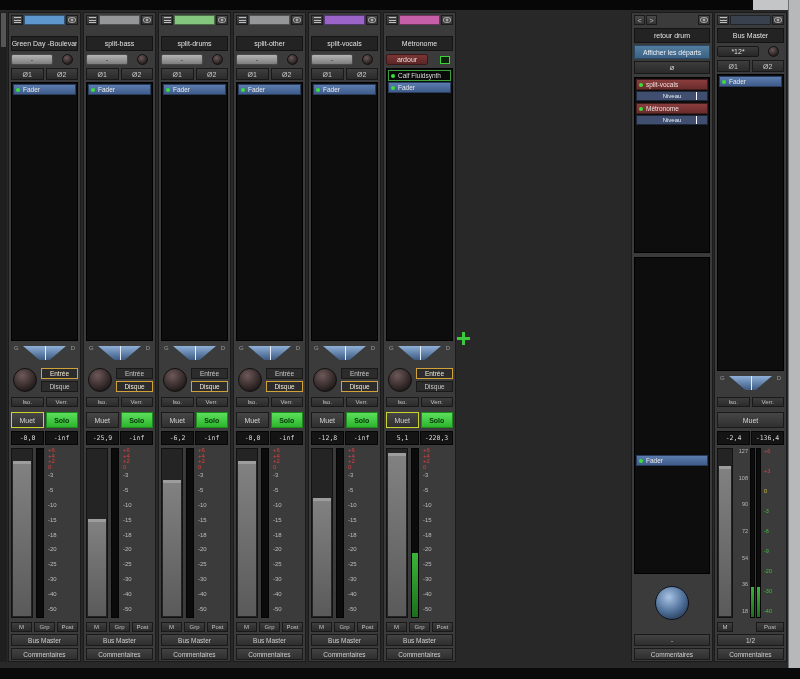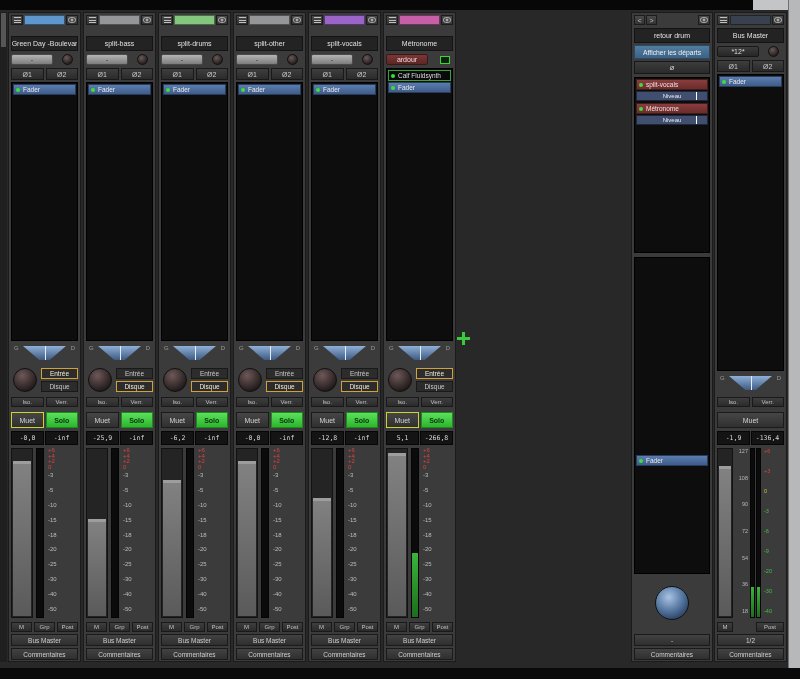--- a/index.html
+++ b/index.html
@@ -637,21 +637,21 @@
     <div class="isorow">
       <span class="tinybtn">Iso.</span>
       <span class="tinybtn">Verr.</span>
     </div>
     <div class="msrow">
       <span class="mutebtn outlined">Muet</span>
       <span class="solobtn">Solo</span>
     </div>
     <div class="gainrow">
       <span class="gdisp">5,1</span>
-      <span class="gdisp">-266,8</span>
+      <span class="gdisp">-220,3</span>
     </div>
     <div class="meterarea">
       <span class="ftrack">
           <span class="ffill" style="height: 97%;"></span>
         </span>
       <span class="mtrack">
           <span class="mfill" style="height: 38%;"></span>
         </span>
       <span class="mscale">
           <span class="sred">
@@ -767,21 +767,21 @@
     <span class="panr">D</span>
   </div>
   <div class="isorow">
     <span class="tinybtn">Iso.</span>
     <span class="tinybtn">Verr.</span>
   </div>
   <div class="msrow">
     <span class="mutebtn">Muet</span>
   </div>
   <div class="gainrow">
-    <span class="gdisp">-1,9</span>
+    <span class="gdisp">-2,4</span>
     <span class="gdisp">-136,4</span>
   </div>
   <div class="meterarea">
     <span class="ftrack">
         <span class="ffill" id="masterffill" style="height: 89%;"></span>
       </span>
     <span class="scalecol" id="mscaleL">
         <span>127</span>
         <span>108</span>
         <span>90</span>

